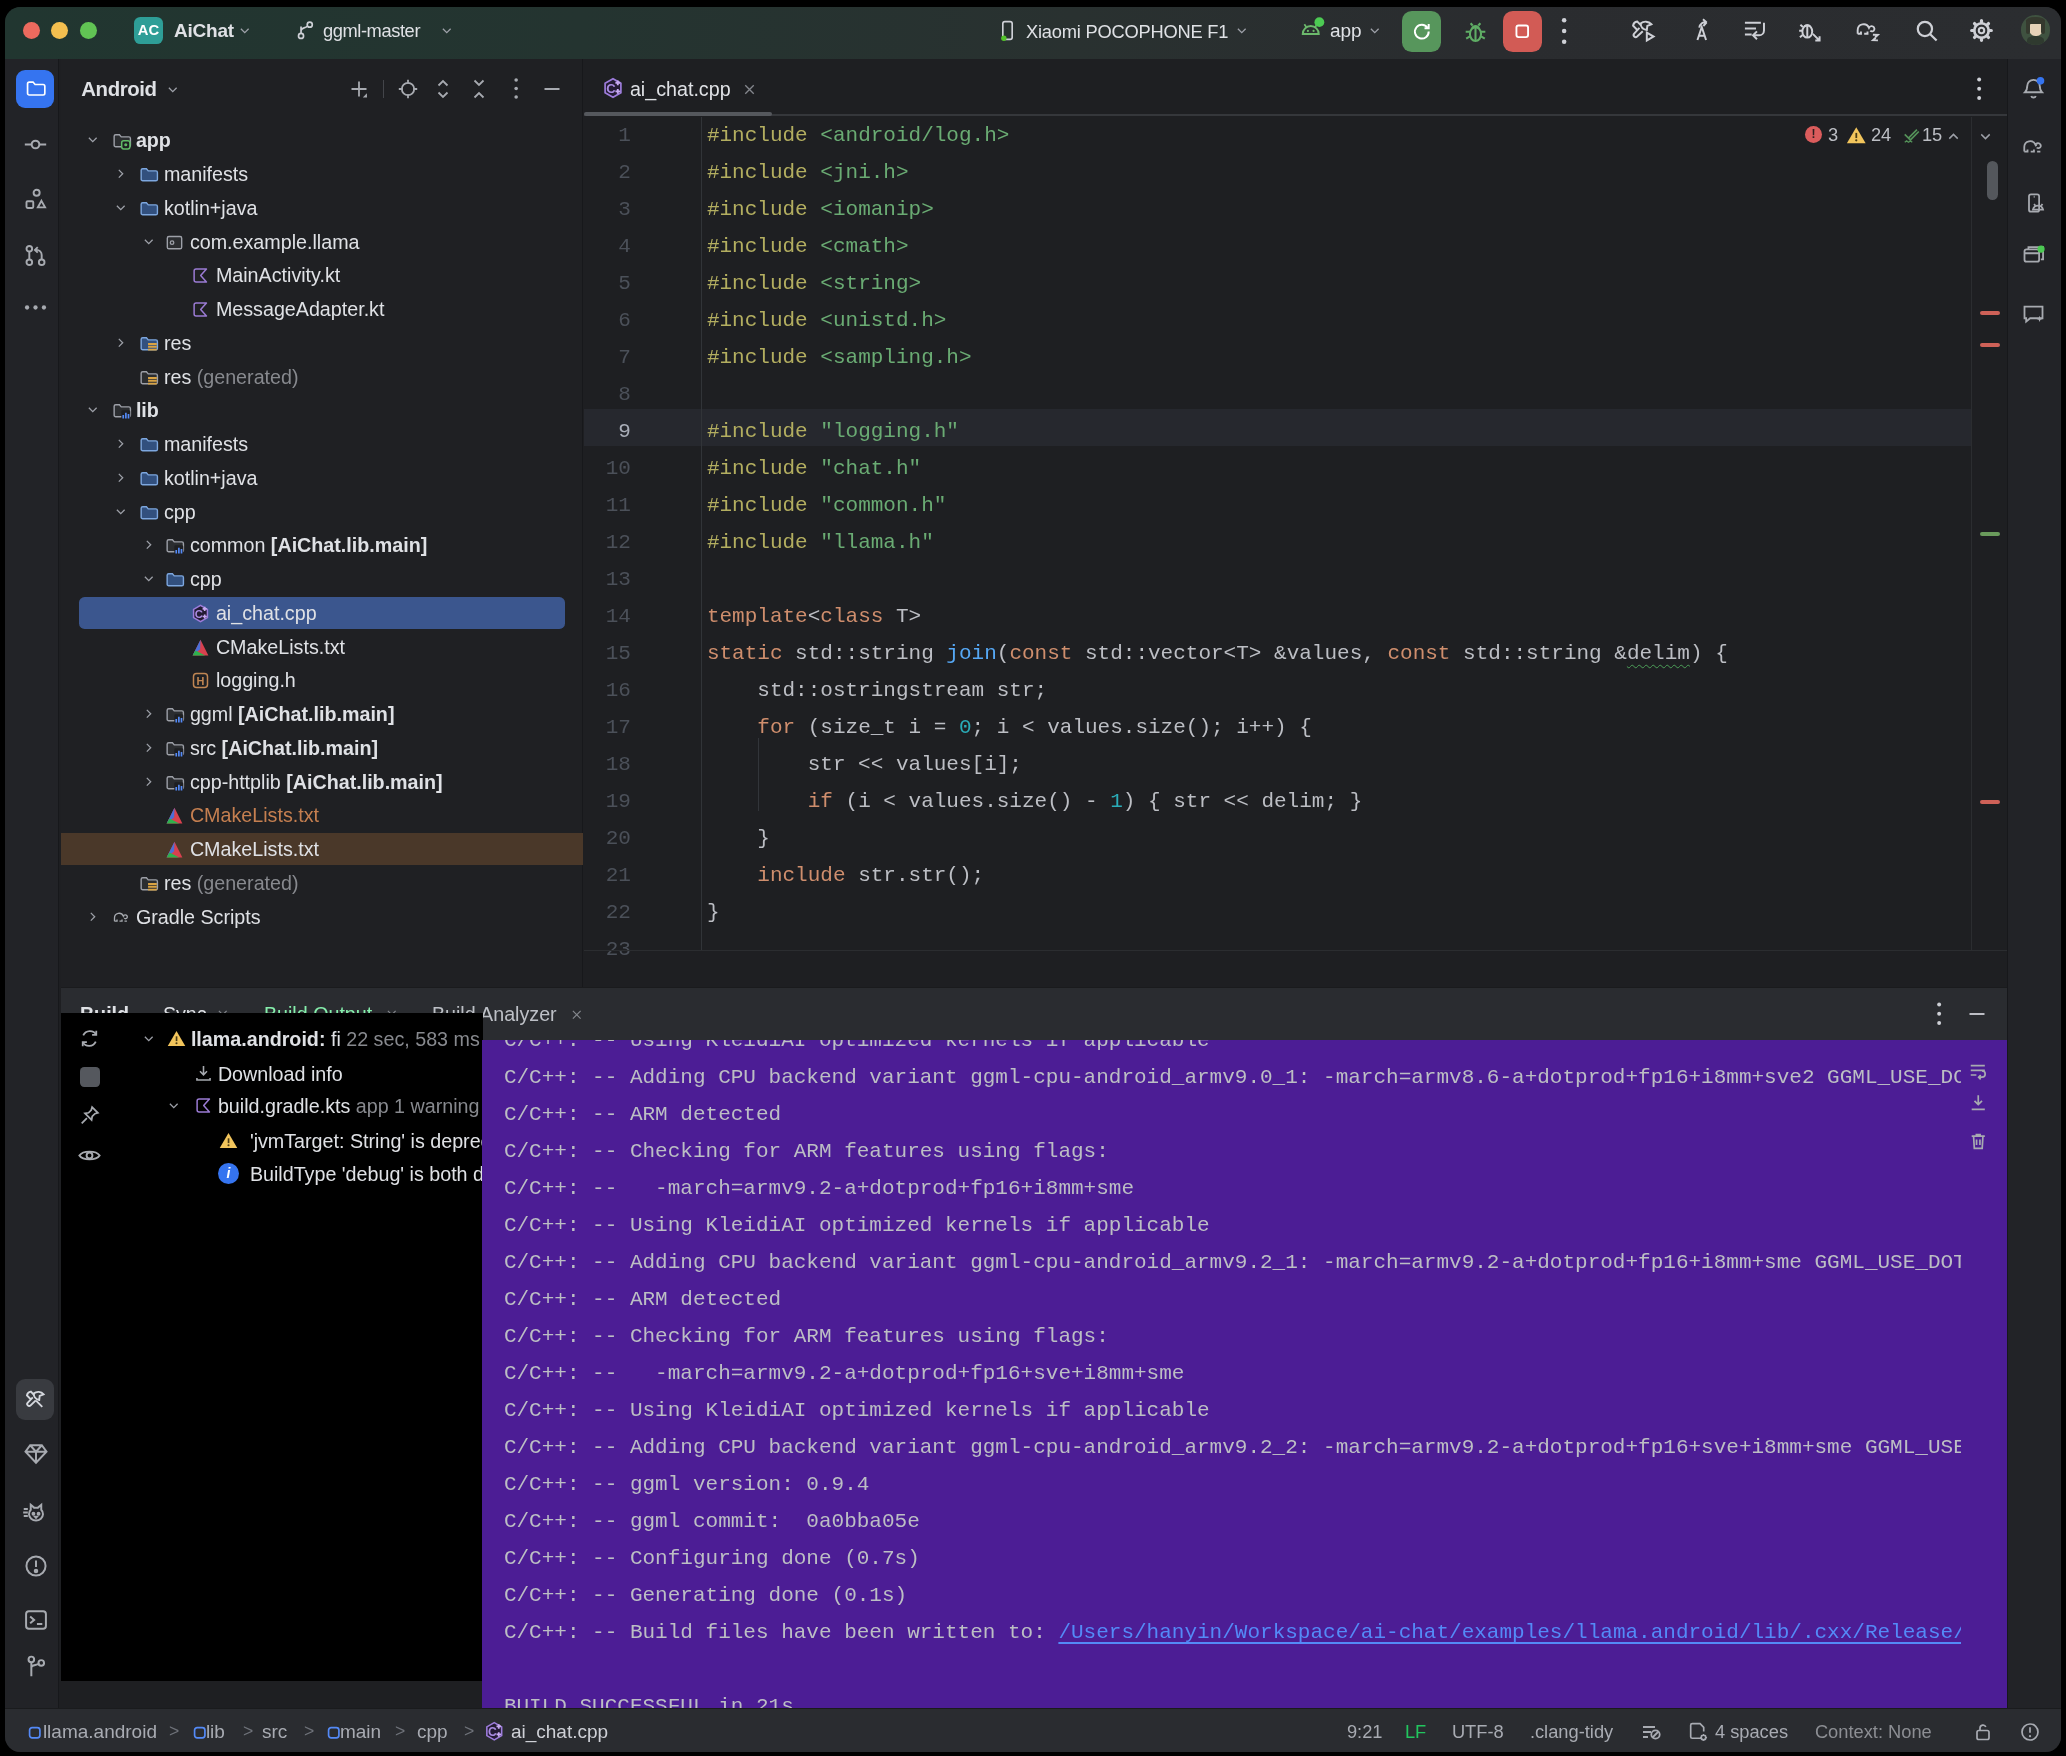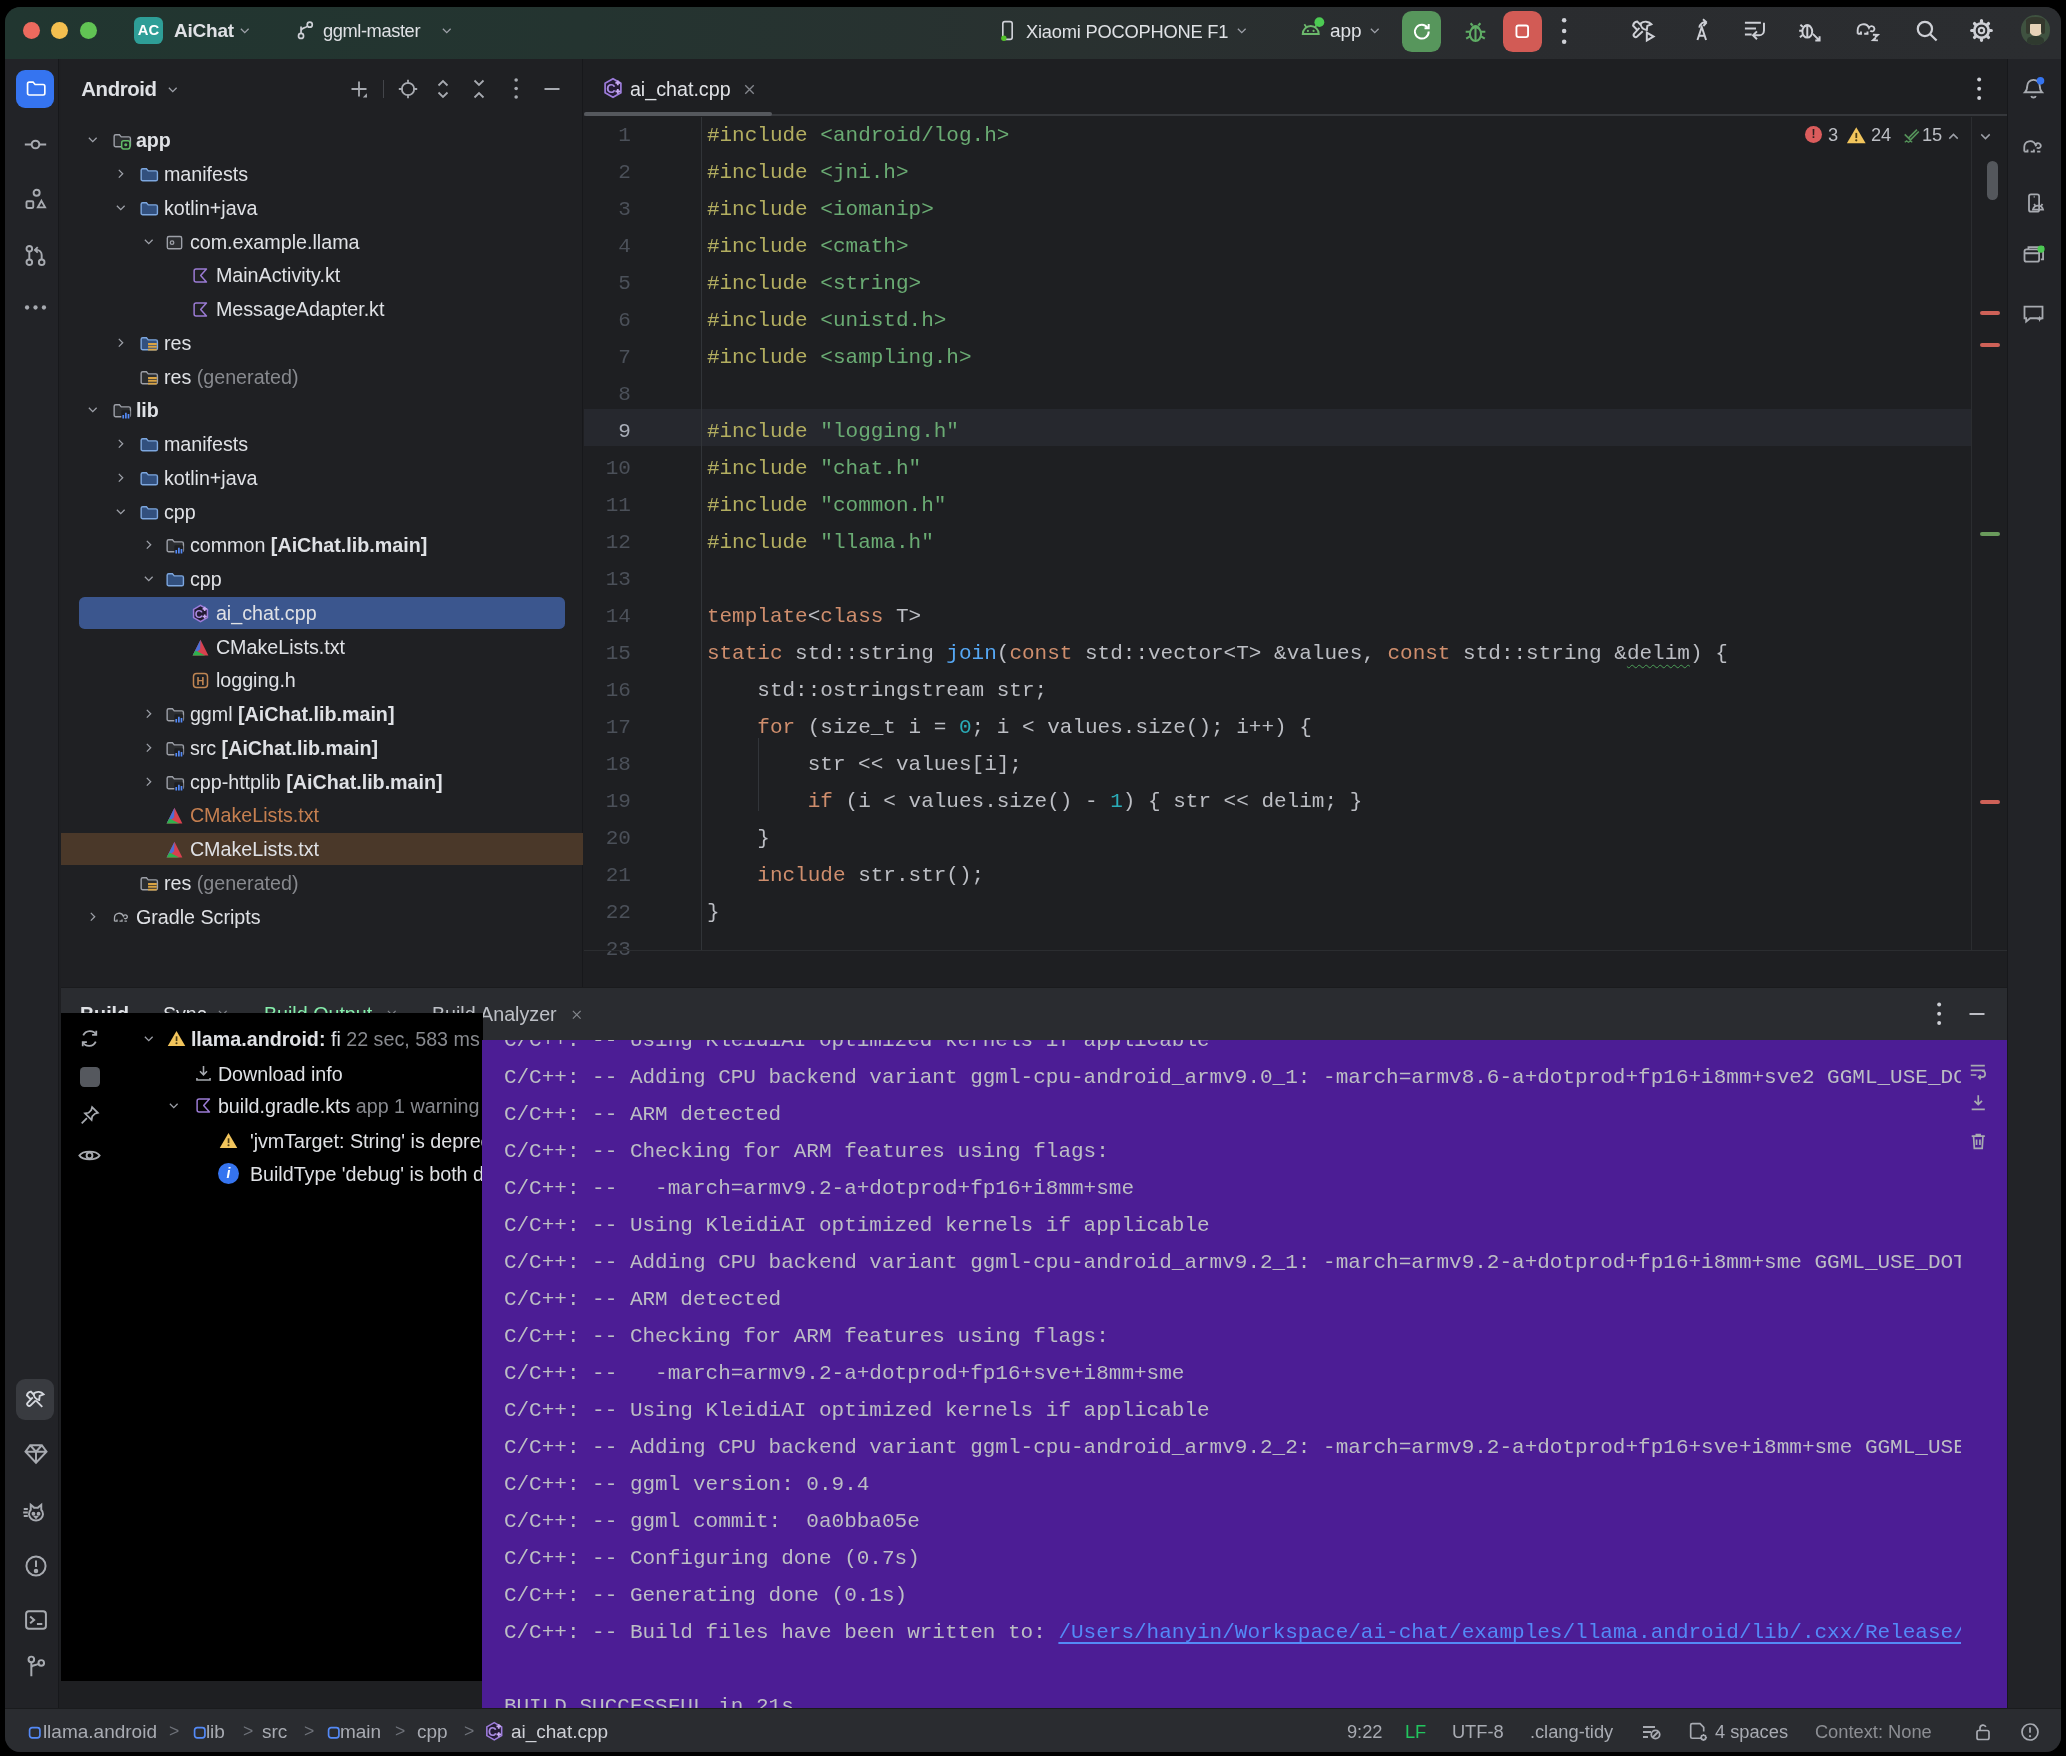--- a/index.html
+++ b/index.html
@@ -706,21 +706,21 @@
     <div class="abs" style="left:335px;top:12px;font-size:19px;color:#A8ABB2;">main</div>
     <div class="abs" style="left:390px;top:12px;font-size:17.6px;color:#6F737A;">&gt;</div>
     <div class="abs" style="left:412px;top:12px;font-size:19px;color:#A8ABB2;">cpp</div>
     <div class="abs" style="left:459px;top:12px;font-size:17.6px;color:#6F737A;">&gt;</div>
     <svg class="abs" style="left:478px;top:11.2px" width="22.5" height="22.5" viewBox="0 0 24 24">
         <path d="M12 2.8L19.9 7.3V16.7L12 21.2L4.1 16.7V7.3Z" fill="#241B33" stroke="#9D7CDB" stroke-width="1.7"></path>
         <text x="10" y="16.6" font-size="13" font-weight="700" fill="#A98BE0" text-anchor="middle" font-family="Liberation Sans">C</text>
         <path d="M16.8 4.4v4.8M14.4 6.8h4.8M16.8 13v4.8M14.4 15.4h4.8" stroke="#C7A9F1" stroke-width="1.9"></path>
       </svg>
     <div class="abs" style="left:506px;top:12px;font-size:19px;color:#CED0D6;">ai_chat.cpp</div>
-    <div class="abs" style="left:1342px;top:12px;font-size:18.3px;color:#A8ABB2;">9:22</div>
+    <div class="abs" style="left:1342px;top:12px;font-size:18.3px;color:#A8ABB2;">9:21</div>
     <div class="abs" style="left:1400px;top:12px;font-size:18.3px;color:#22c55e;">LF</div>
     <div class="abs" style="left:1447px;top:12px;font-size:18.3px;color:#A8ABB2;">UTF-8</div>
     <div class="abs" style="left:1525px;top:12px;font-size:18.3px;color:#A8ABB2;">.clang-tidy</div>
     <svg class="abs" style="left:1634px;top:11.2px" width="24" height="24" viewBox="0 0 24 24" fill="none" stroke="#A8ABB2" stroke-width="1.8">
       <path d="M4 7h12M4 12h8M4 17h5"></path>
         <circle cx="16.5" cy="14.5" r="4.2"></circle>
         <path d="M13.5 17.5l6-6"></path>
       </svg>
     <svg class="abs" style="left:1681px;top:10.5px" width="25" height="25" viewBox="0 0 24 24" fill="none" stroke="#A8ABB2" stroke-width="1.6">
       <path d="M14.5 17.5H6a1.5 1.5 0 0 1-1.5-1.5V5A1.5 1.5 0 0 1 6 3.5h7.5l3.5 3.5v4"></path>

